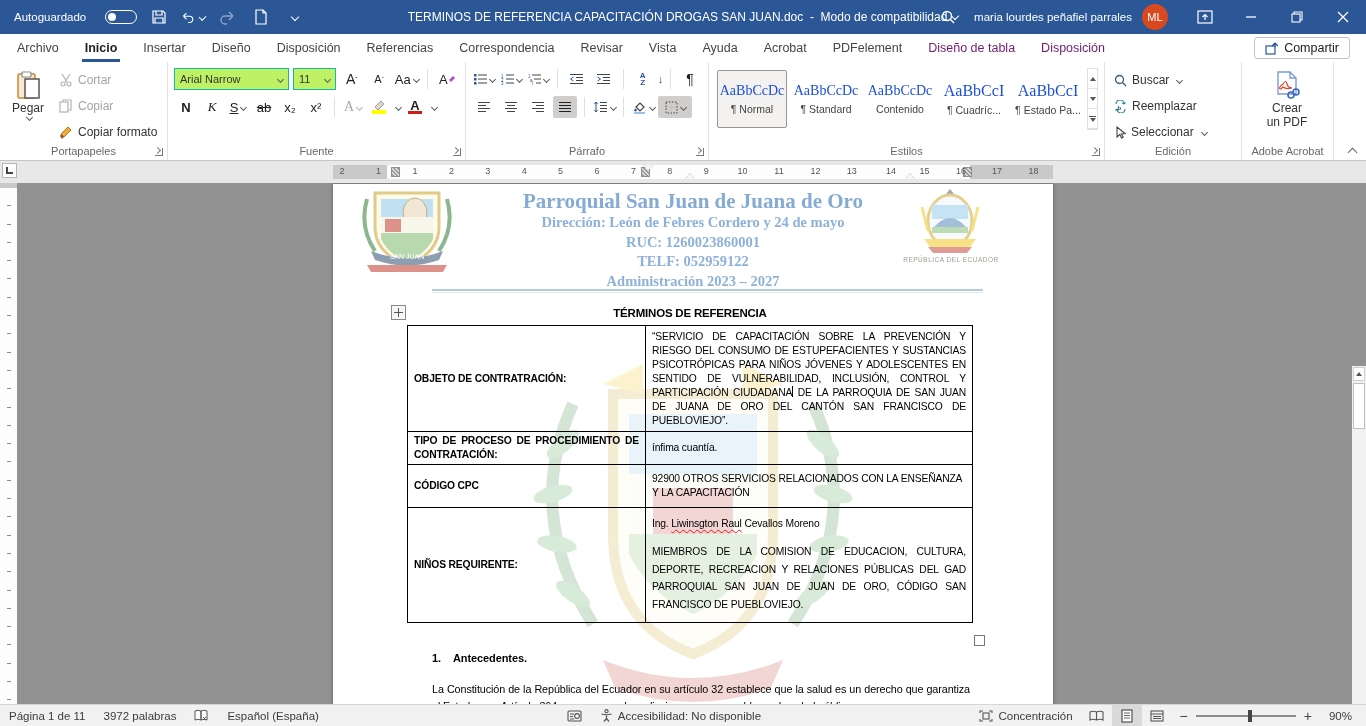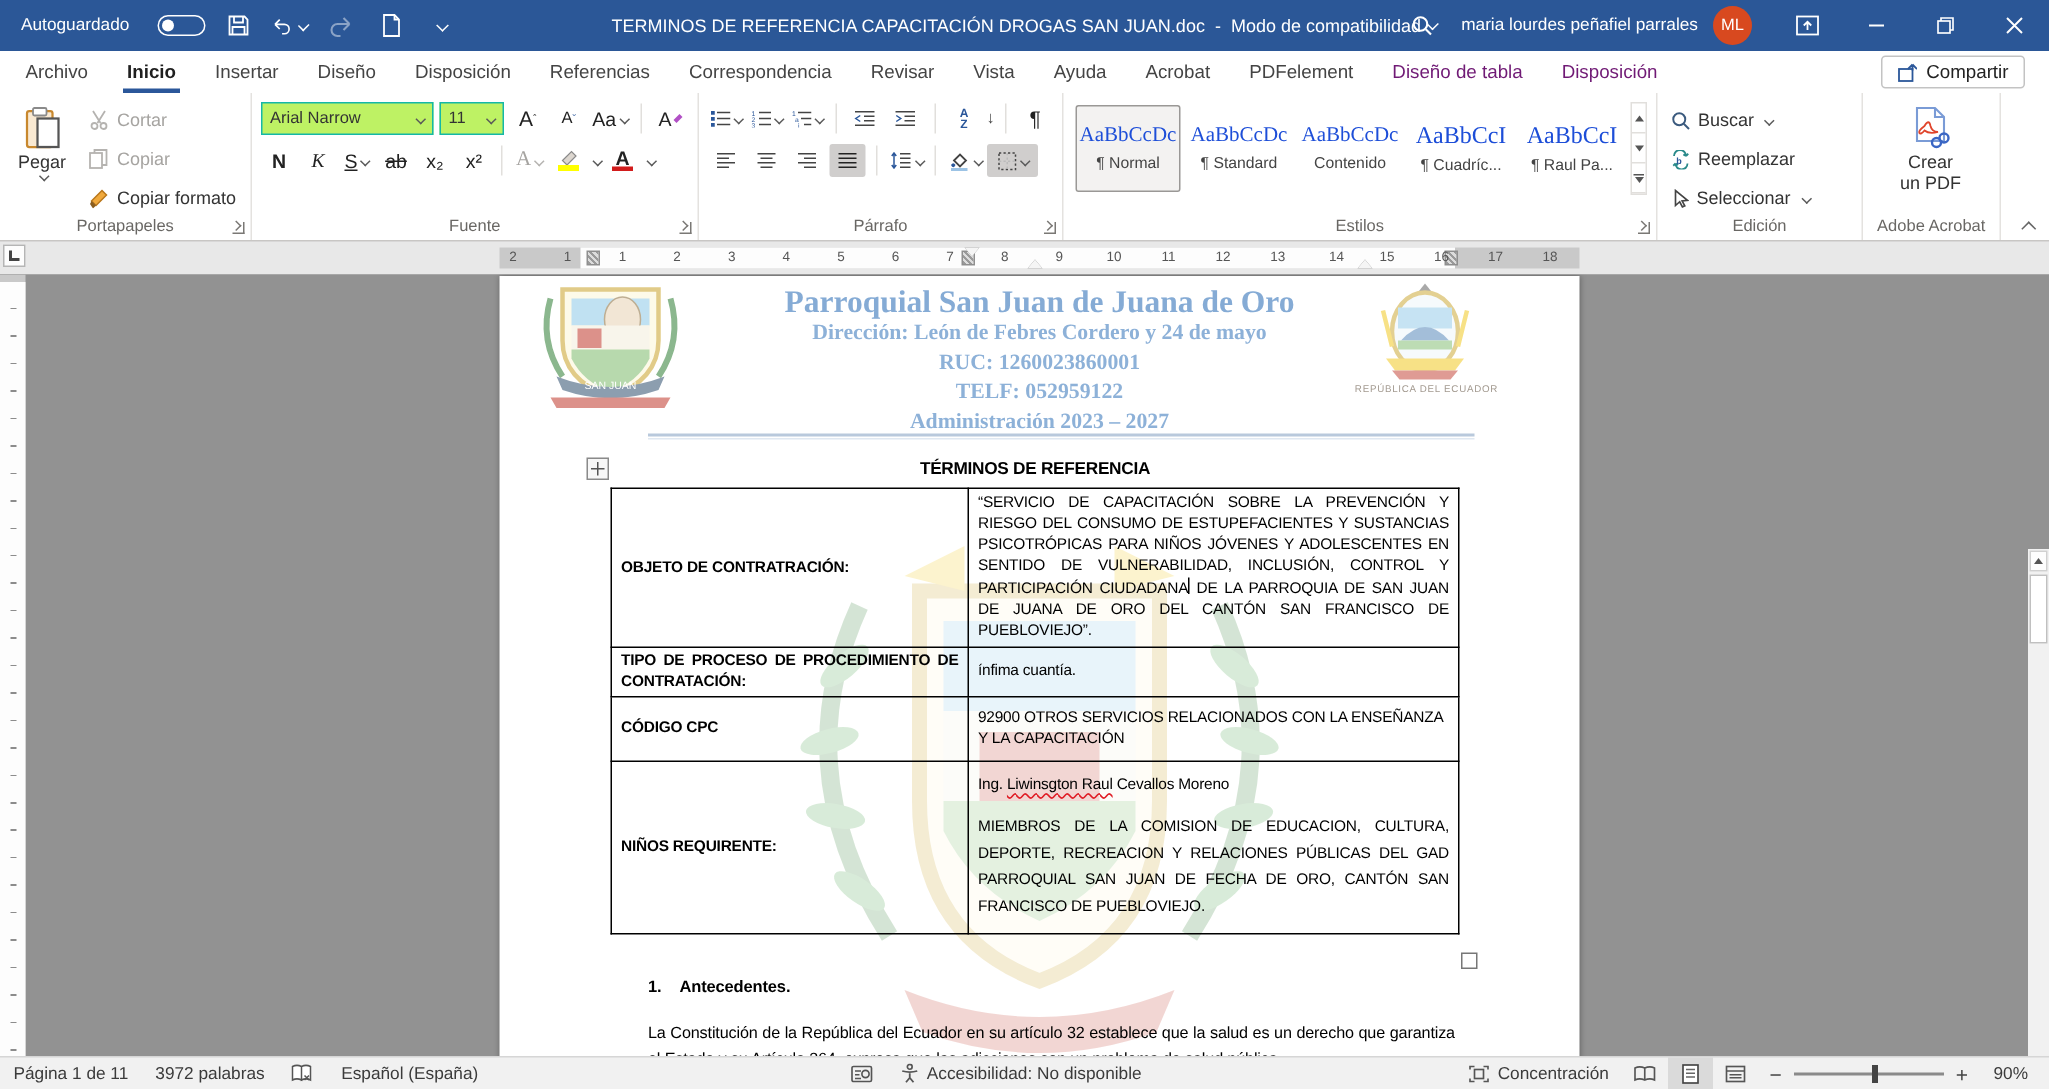--- a/index.html
+++ b/index.html
@@ -457,21 +457,21 @@
         <div class="stylecard">
             <span class="prev">AaBbCcDc</span>
             <span class="nm">Contenido</span>
           </div>
         <div class="stylecard">
             <span class="prev" style="font-size:16px">AaBbCcI</span>
             <span class="nm">¶ Cuadríc...</span>
           </div>
         <div class="stylecard">
             <span class="prev" style="font-size:16px">AaBbCcI</span>
-            <span class="nm">¶ Raul Pa...</span>
+            <span class="nm">¶ Estado Pa...</span>
           </div>
       </div>
       <div class="gscroll" style="height:62px">
         <div>
             <span class="tri-u"></span>
           </div>
         <div>
             <span class="tri-d"></span>
           </div>
         <div style="flex-direction:column;gap:1px">
@@ -649,21 +649,21 @@
         <td class="vtop">ínfima cuantía.</td>
       </tr>
       <tr class="r3">
         <td class="lbl">CÓDIGO CPC</td>
         <td>92900 OTROS SERVICIOS RELACIONADOS CON LA ENSEÑANZA Y LA CAPACITACIÓN</td>
       </tr>
       <tr class="r4">
         <td class="lbl">NIÑOS REQUIRENTE:</td>
         <td class="vtop">
           <div><span>Ing. </span><span class="sqg">Liwinsgton Raul</span><span> Cevallos Moreno</span></div>
-          <div class="just areap">MIEMBROS DE LA COMISION DE EDUCACION, CULTURA, DEPORTE, RECREACION Y RELACIONES PÚBLICAS DEL GAD PARROQUIAL SAN JUAN DE FECHA DE ORO, CANTÓN SAN FRANCISCO DE PUEBLOVIEJO.</div>
+          <div class="just areap">MIEMBROS DE LA COMISION DE EDUCACION, CULTURA, DEPORTE, RECREACION Y RELACIONES PÚBLICAS DEL GAD PARROQUIAL SAN JUAN DE JUAN DE ORO, CÓDIGO SAN FRANCISCO DE PUEBLOVIEJO.</div>
         </td>
       </tr>
     </tbody>
       </table>
 
     <div class="endhandle"></div>
 
     <div class="sec">
       <span class="num">1.</span><span>Antecedentes.</span>
     </div>

